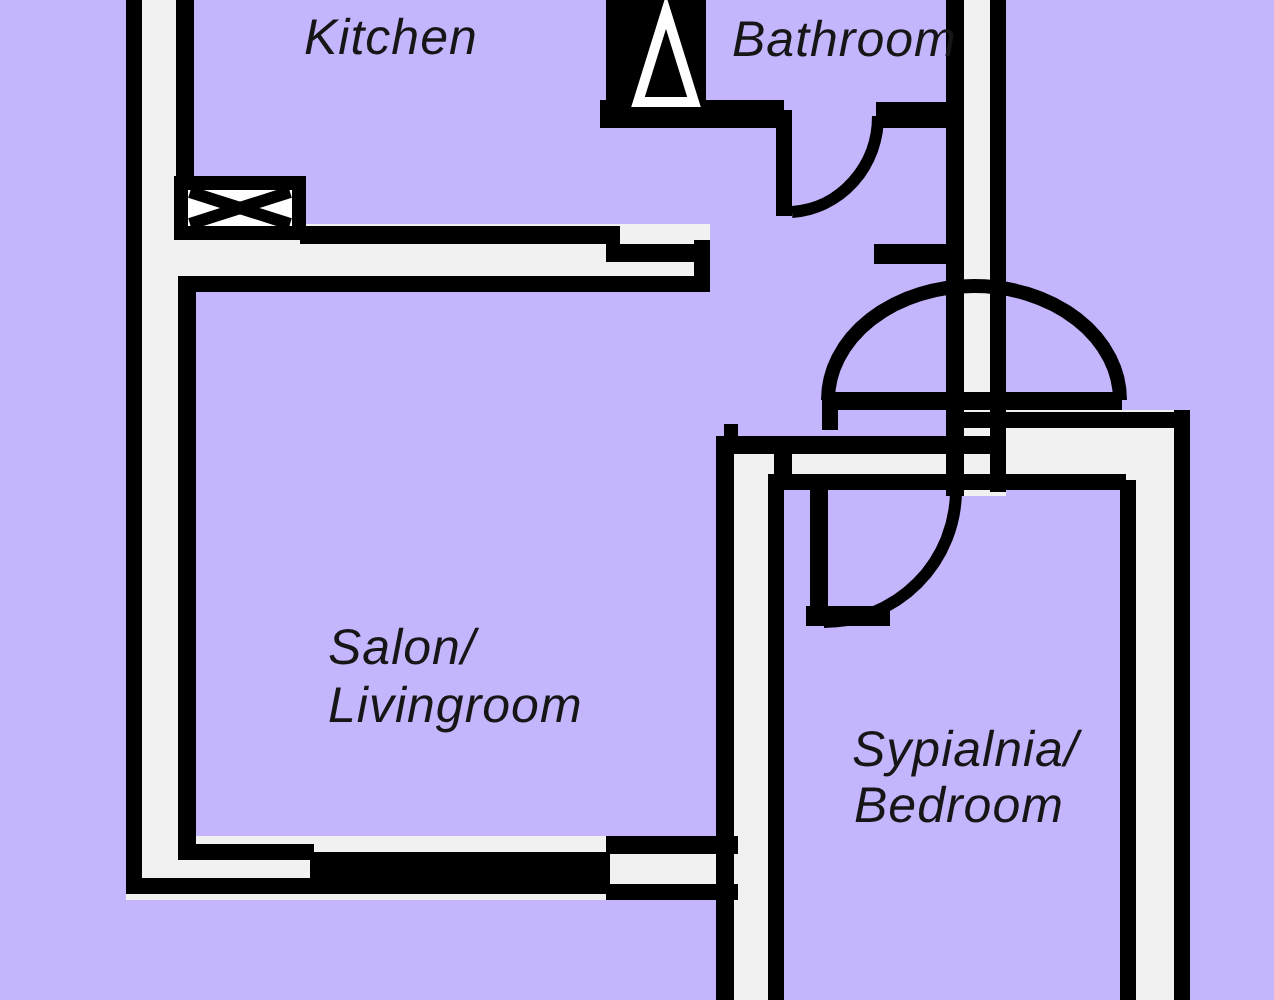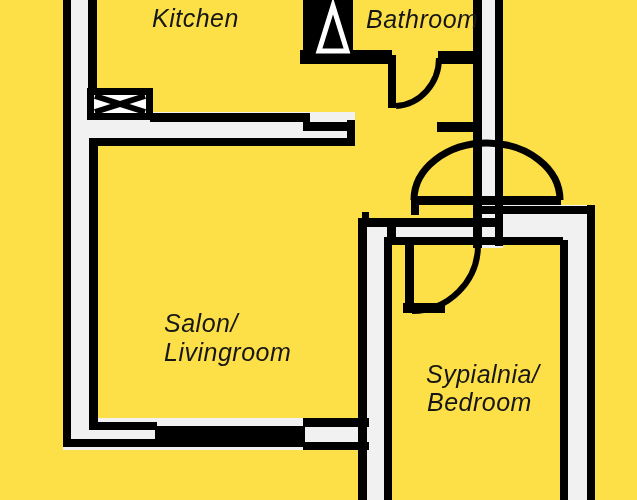--- a/index.html
+++ b/index.html
@@ -1,16 +1,16 @@
 <!DOCTYPE html>
 <html><head>
 <meta charset="utf-8">
 <style>
   html,body{margin:0;padding:0;background:#ffffff;}
-  .stage{position:relative;width:637px;height:500px;background:#fde047;overflow:hidden;}
+  .stage{position:relative;width:637px;height:500px;background:#c4b5fd;overflow:hidden;}
   svg{display:block;}
   .wallfill{fill:#f1f1f1;}
   .blk{fill:#000000;}
   .whitefill{fill:#ffffff;}
   .arc{fill:none;stroke:#000000;stroke-width:6;}
   .arc-thick{fill:none;stroke:#000000;stroke-width:7;}
   .xline{stroke:#000000;stroke-width:6;}
   .tri{fill:#000000;stroke:#ffffff;stroke-width:5;}
   .room-label{
     font-family:"Liberation Sans", sans-serif;

